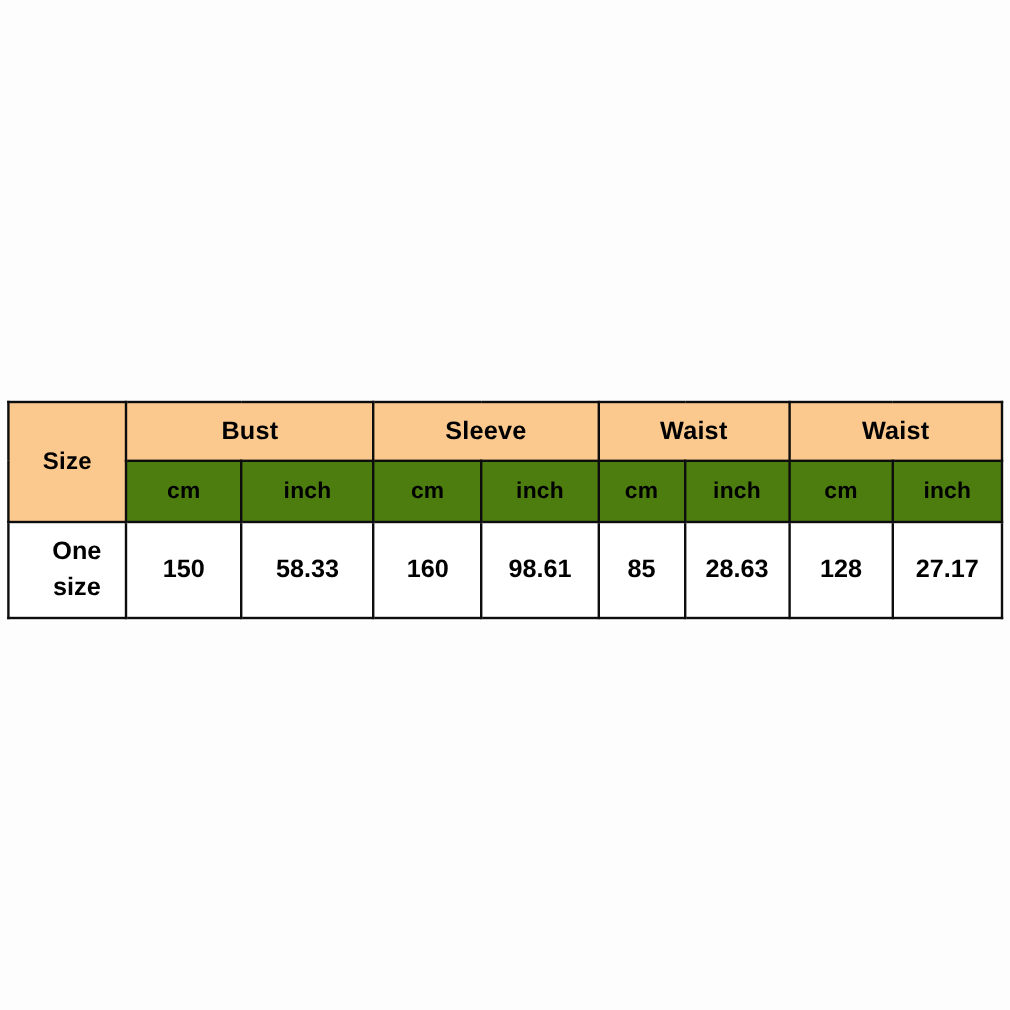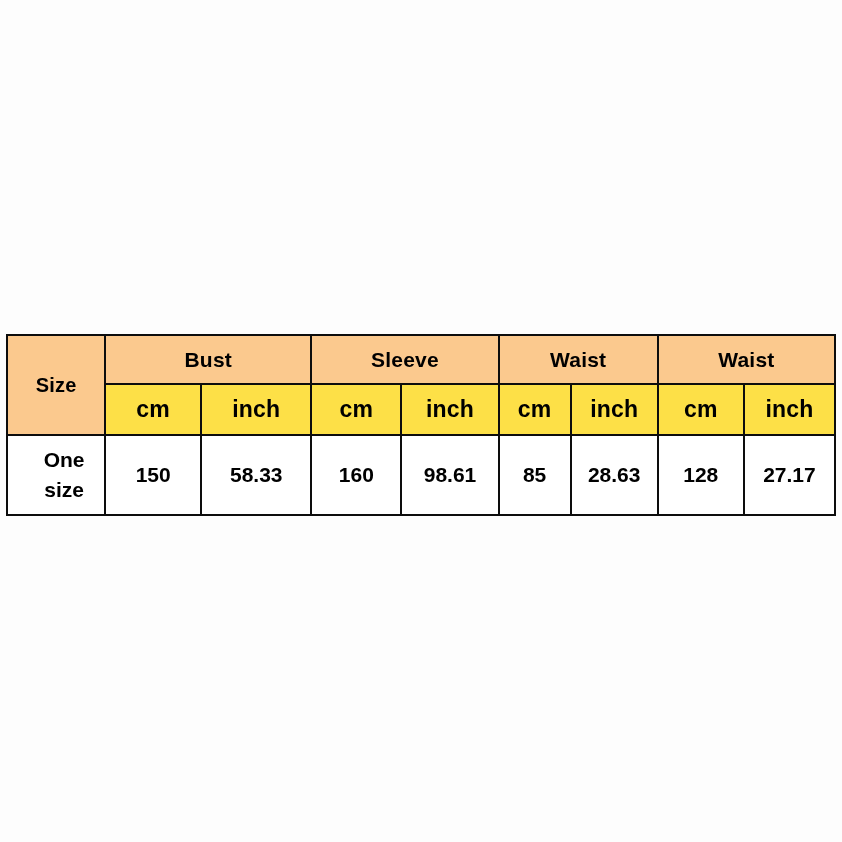--- a/index.html
+++ b/index.html
@@ -52,23 +52,23 @@
     letter-spacing: 0.2px;
   }
 
   .hdr-size {
     background: #fbc98e;
     font-size: 20px;
     letter-spacing: 0.2px;
   }
 
   .hdr-unit {
-    background: #fde047;
+    background: #4d7c0f;
     height: 49px;
-    font-size: 23px;
+    font-size: 19px;
     letter-spacing: 0.2px;
   }
 
   
   .data-row td {
     background: #ffffff;
     height: 78px;
     font-size: 21px;
   }
 

